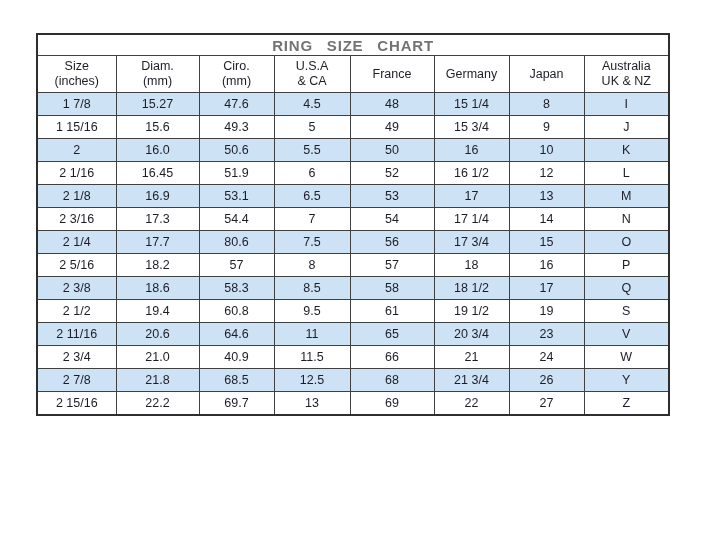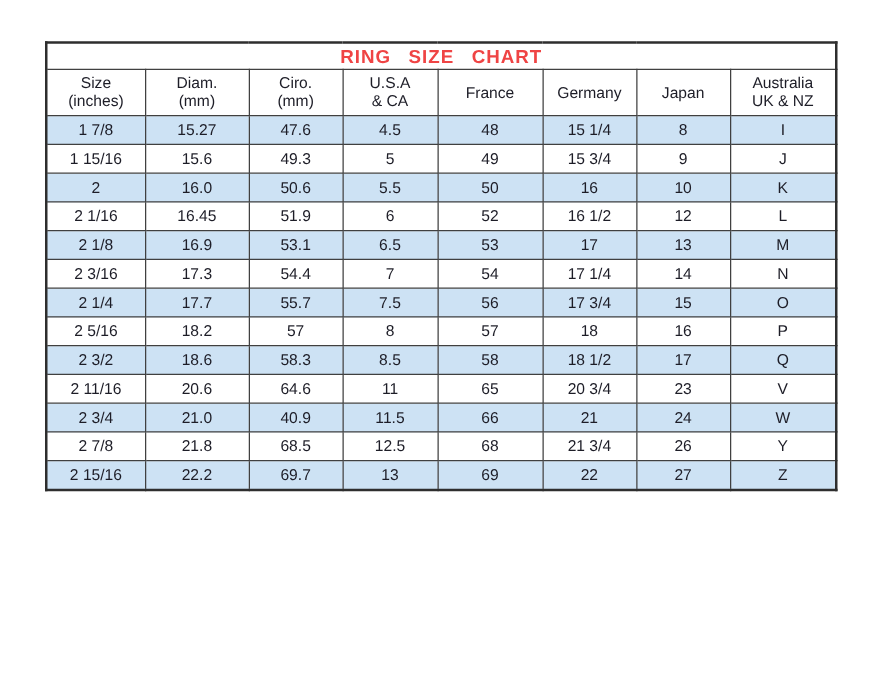--- a/index.html
+++ b/index.html
@@ -35,21 +35,21 @@
     text-align: center;
     vertical-align: middle;
     padding: 0;
   }
   .title-cell {
     height: 20px;
     font-size: 15px;
     font-weight: bold;
     letter-spacing: 0.8px;
     word-spacing: 9px;
-    color: #ef4444;
+    color: #737373;
     background: #ffffff;
   }
   .header-row th {
     height: 36px;
     font-weight: normal;
     font-size: 12.5px;
     line-height: 1.18;
     background: #ffffff;
   }
   .header-row th span { display: block; }
@@ -168,46 +168,56 @@
           <td>54.4</td>
           <td>7</td>
           <td>54</td>
           <td>17 1/4</td>
           <td>14</td>
           <td>N</td>
         </tr>
         <tr>
           <td>2 1/4</td>
           <td>17.7</td>
-          <td>55.7</td>
+          <td>80.6</td>
           <td>7.5</td>
           <td>56</td>
           <td>17 3/4</td>
           <td>15</td>
           <td>O</td>
         </tr>
         <tr>
           <td>2 5/16</td>
           <td>18.2</td>
           <td>57</td>
           <td>8</td>
           <td>57</td>
           <td>18</td>
           <td>16</td>
           <td>P</td>
         </tr>
         <tr>
-          <td>2 3/2</td>
+          <td>2 3/8</td>
           <td>18.6</td>
           <td>58.3</td>
           <td>8.5</td>
           <td>58</td>
           <td>18 1/2</td>
           <td>17</td>
           <td>Q</td>
+        </tr>
+        <tr>
+          <td>2 1/2</td>
+          <td>19.4</td>
+          <td>60.8</td>
+          <td>9.5</td>
+          <td>61</td>
+          <td>19 1/2</td>
+          <td>19</td>
+          <td>S</td>
         </tr>
         <tr>
           <td>2 11/16</td>
           <td>20.6</td>
           <td>64.6</td>
           <td>11</td>
           <td>65</td>
           <td>20 3/4</td>
           <td>23</td>
           <td>V</td>

